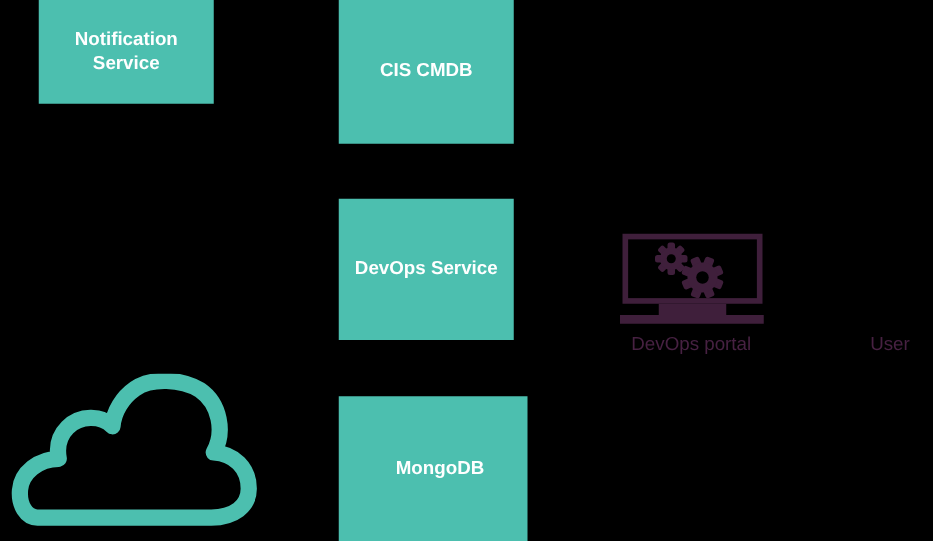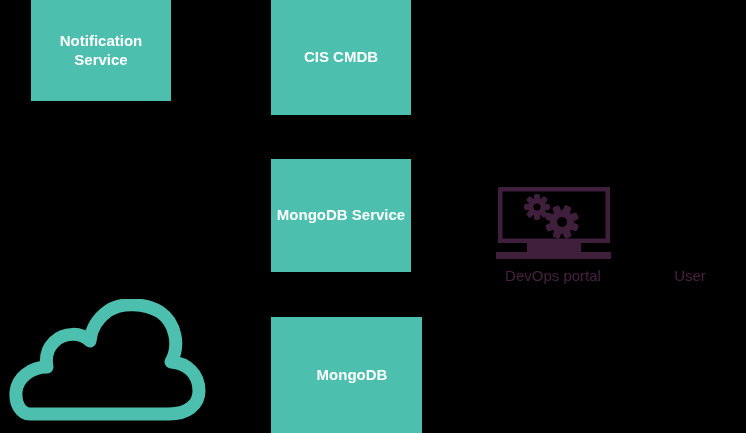--- a/index.html
+++ b/index.html
@@ -21,21 +21,21 @@
     display: flex;
     align-items: center;
     justify-content: center;
     text-align: center;
     color: #FFFFFF;
     font-size: 15px;
     font-weight: bold;
     line-height: 1.25;
   }
   .node span { display: inline-block; }
-  #node-notification { left: 31px;  top: 0px;   width: 140px; height: 101px; }
+  #node-notification { left: 31px;  top: 0px;   width: 140px; height: 83px; }
   #node-notification span { max-width: 100px; }
   #node-cis      { left: 271px; top: 0px;   width: 140px; height: 115px; }
   #node-cleanup  { left: 271px; top: 159px; width: 140px; height: 113px; }
   #node-mongodb  { left: 271px; top: 317px; width: 140px; height: 116px; padding-left: 11px; }
 
   .cloud-svg {
     position: absolute;
     left: 4px;
     top: 299px;
     width: 204px;
@@ -49,37 +49,37 @@
     height: 78px;
   }
   .purple-label {
     position: absolute;
     color: #472142;
     font-size: 15px;
     font-weight: normal;
     text-align: center;
   }
   #devops-label { left: 483px; top: 267px; width: 140px; }
-  #user-label   { left: 658px; top: 267px; width: 64px;  }
+  #user-label   { left: 680px; top: 267px; width: 64px;  }
 </style>
 </head>
 <body>
 
 <div class="canvas">
 
   <div class="node" id="node-notification">
     <span>Notification Service</span>
   </div>
 
   <div class="node" id="node-cis">
     <span>CIS CMDB</span>
   </div>
 
   <div class="node" id="node-cleanup">
-    <span>MongoDB Service</span>
+    <span>DevOps Service</span>
   </div>
 
   <div class="node" id="node-mongodb">
     <span>MongoDB</span>
   </div>
 
   <svg class="cloud-svg" viewBox="0 0 204 125">
     <path d="M 26 115
              L 165 115
              C 183 115 195 106 195 92

